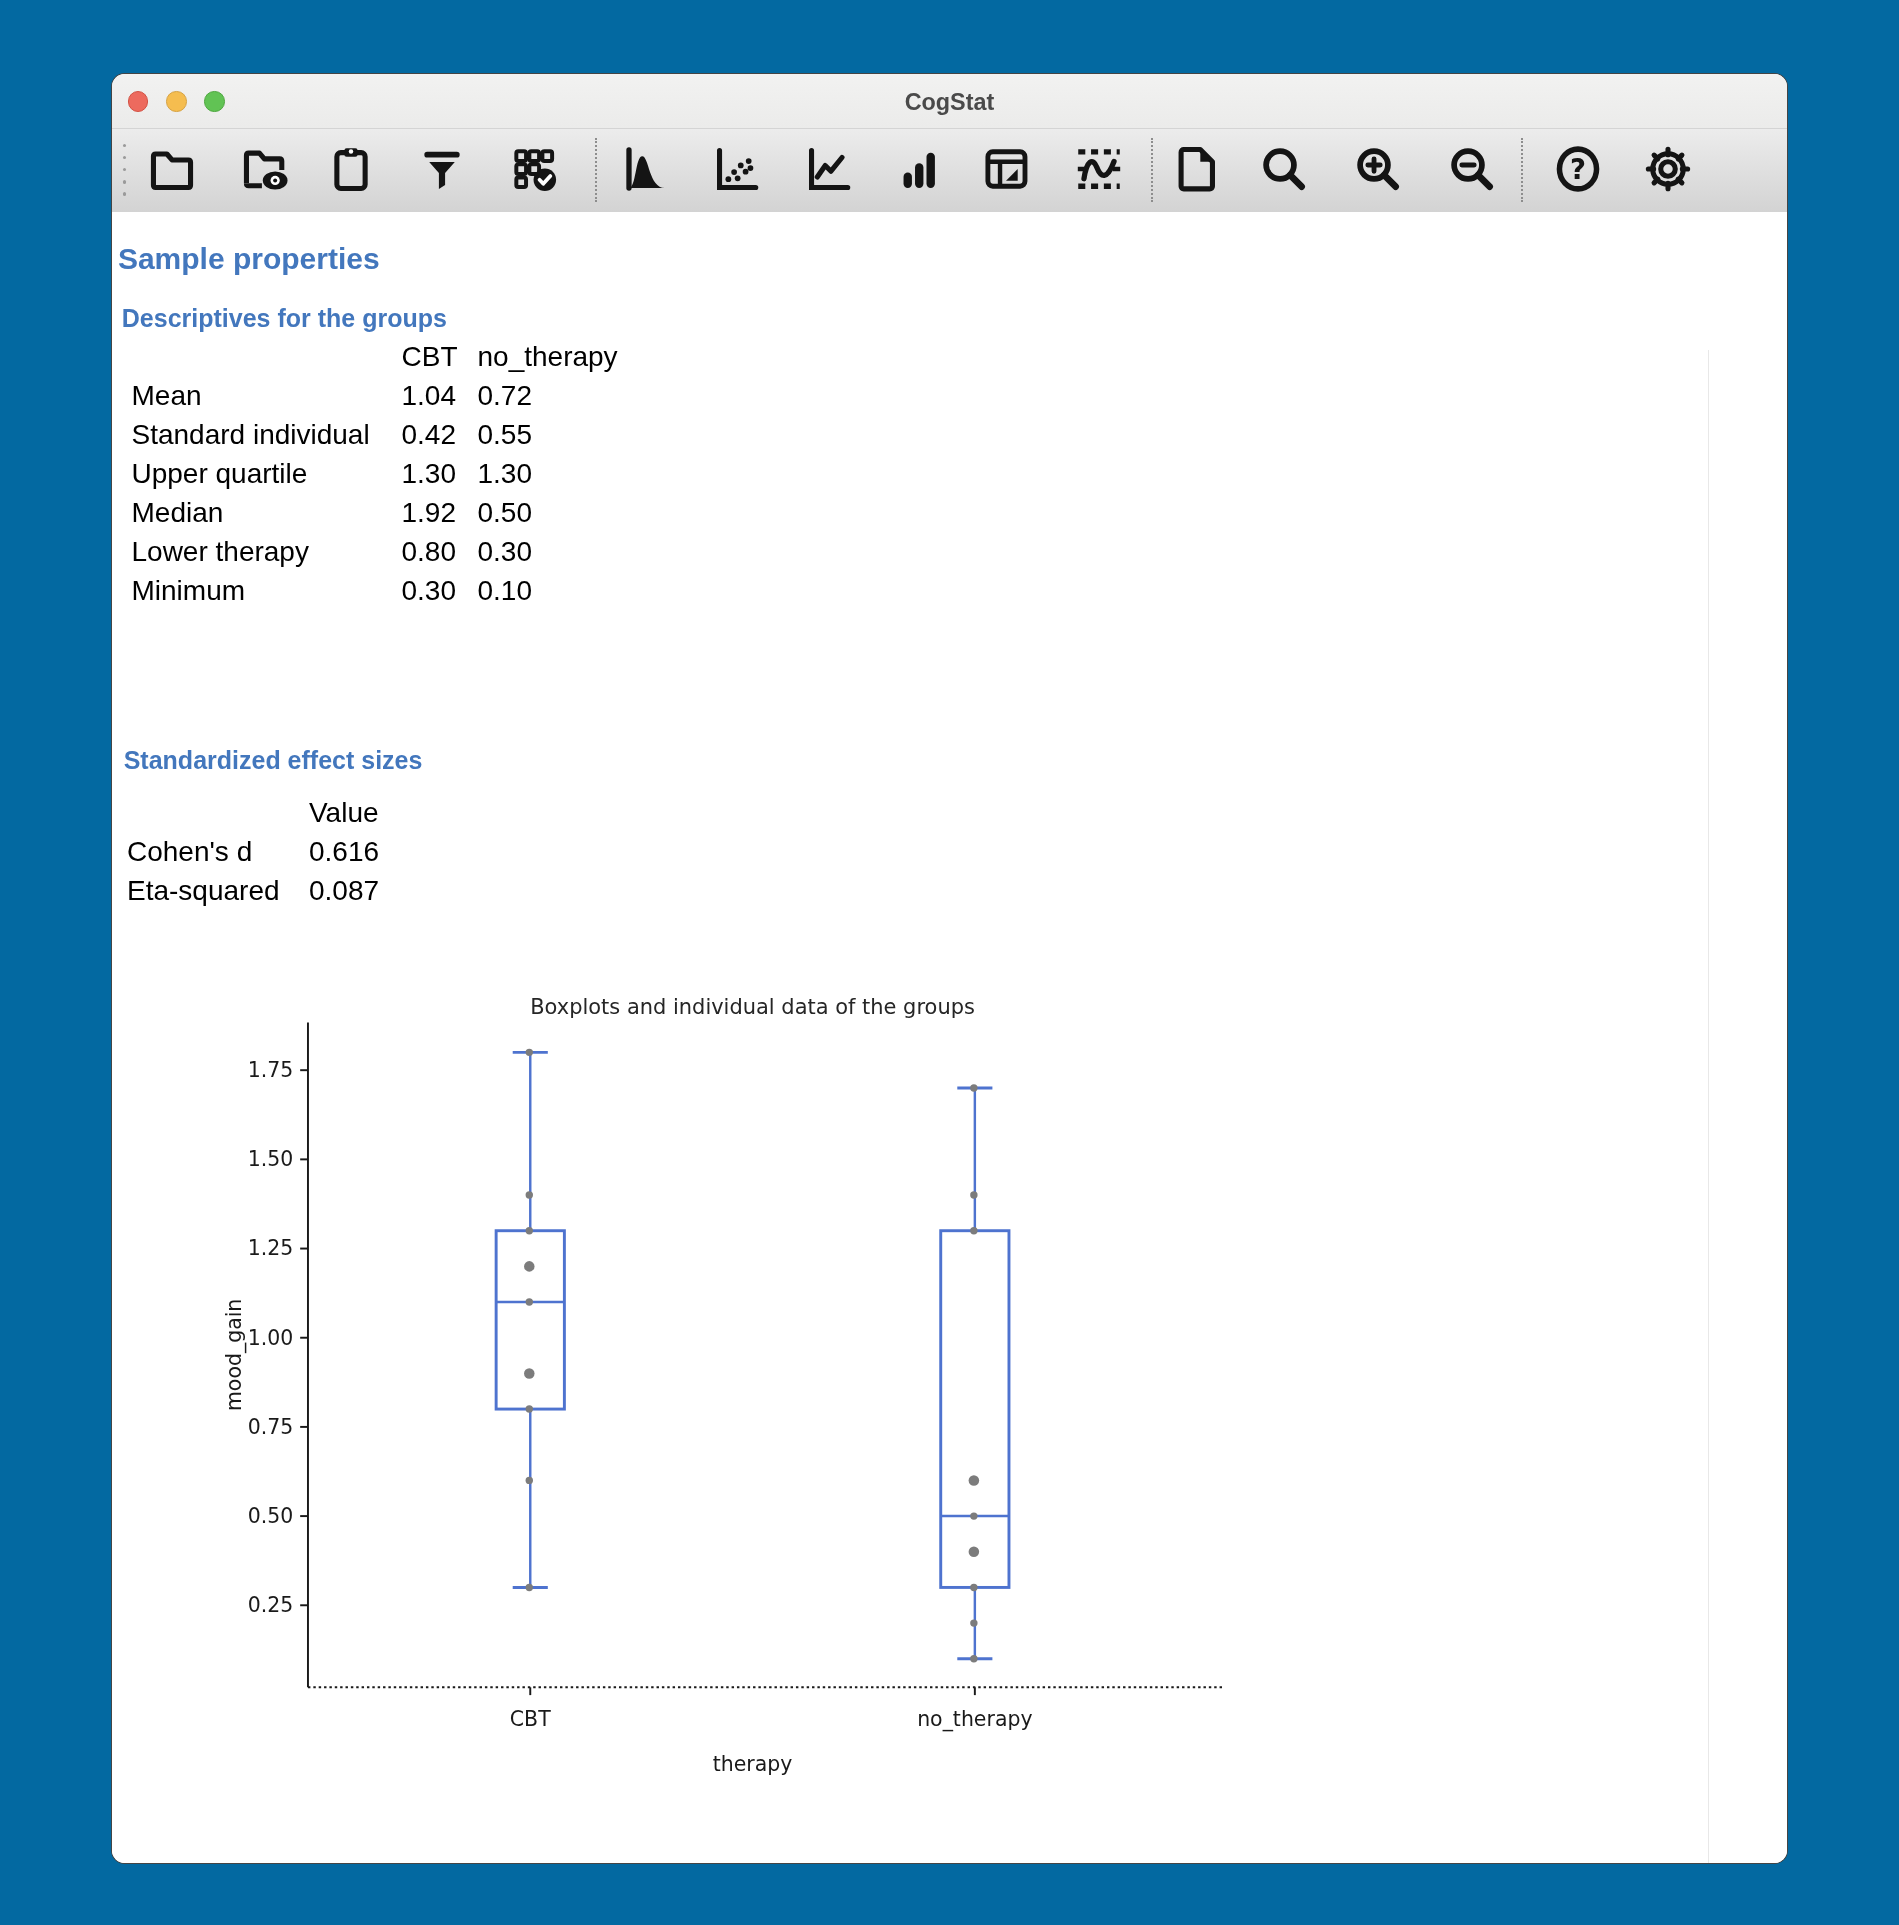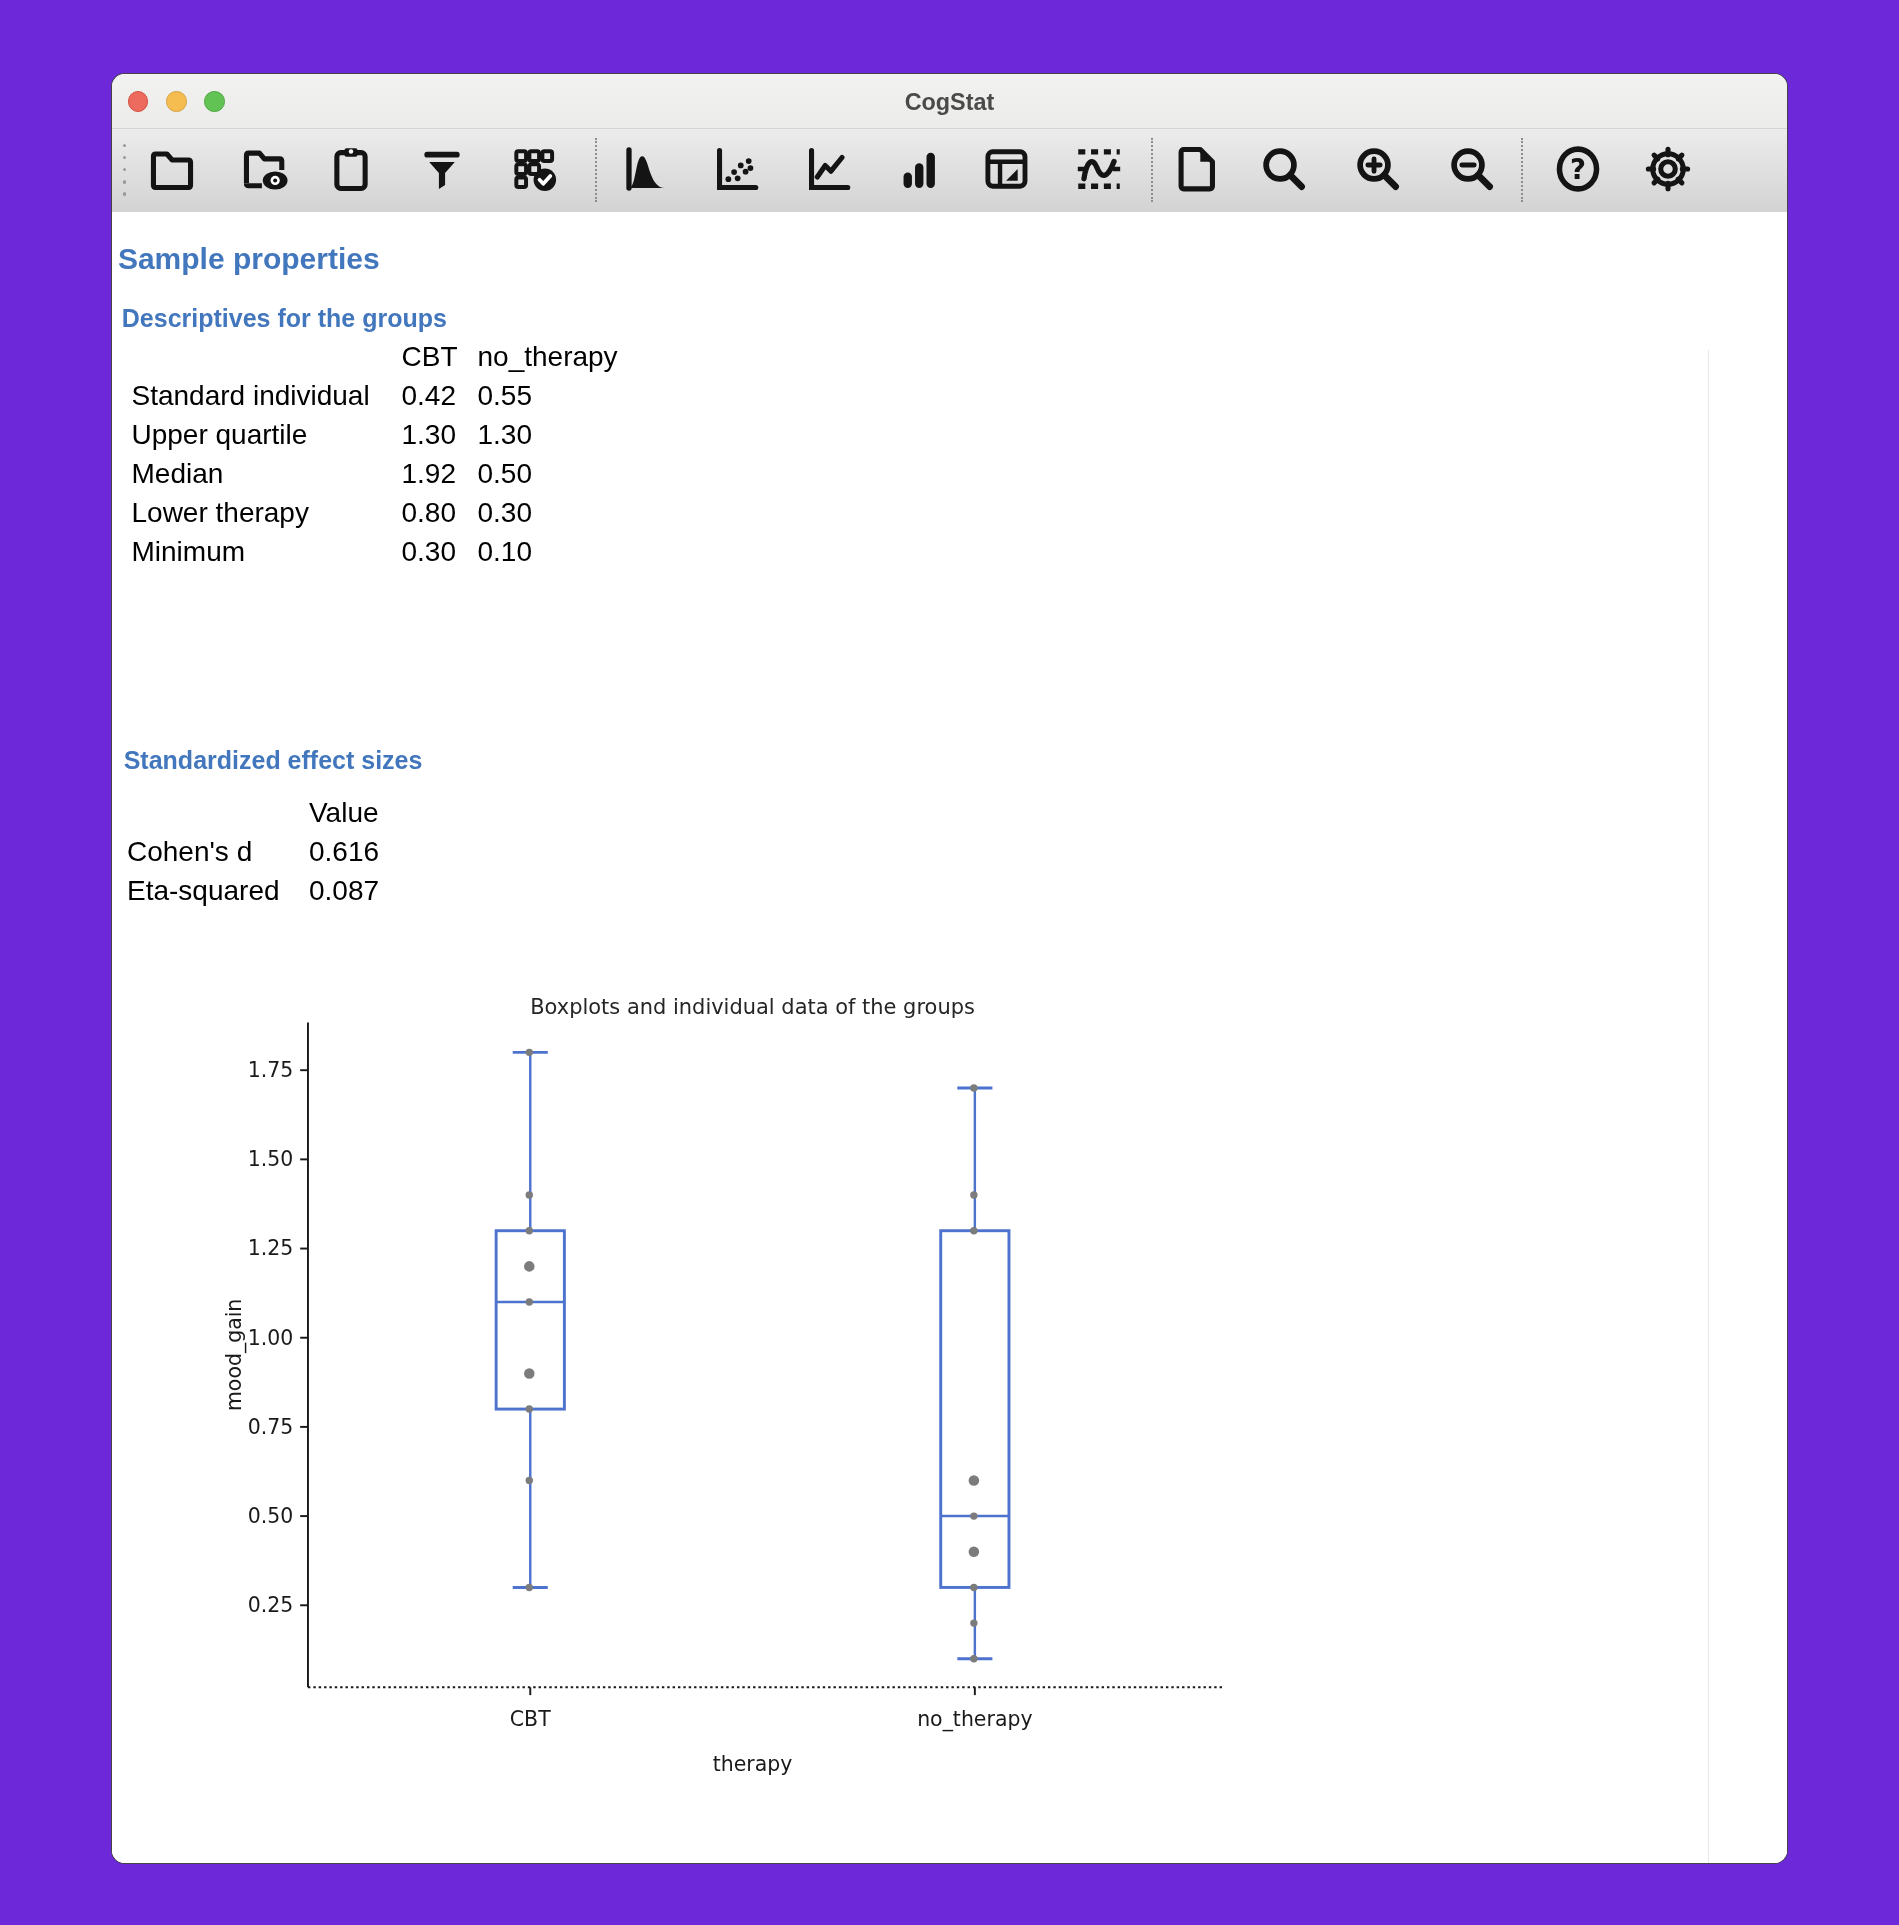--- a/index.html
+++ b/index.html
@@ -1,16 +1,16 @@
 <!DOCTYPE html>
 <html><head>
 <meta charset="utf-8">
 <style>
   html,body{margin:0;padding:0;background:#000;}
-  .stage{position:relative;width:1900px;height:1925px;background:#6d28d9;overflow:hidden;
+  .stage{position:relative;width:1900px;height:1925px;background:#0369a1;overflow:hidden;
          font-family:"Liberation Sans",sans-serif;}
   .window{position:absolute;left:112px;top:74px;width:1675px;height:1789px;
           background:#fff;border-radius:12.7px;overflow:hidden;
           box-shadow:0 0 0 1px #454545;}
   
   .titlebar{position:absolute;left:0;top:0;width:100%;height:54px;
             background:linear-gradient(#f2f2f1,#ebebea);border-bottom:1px solid #d4d4d4;}
   .tl{position:absolute;top:17px;width:18.5px;height:18.5px;border-radius:50%;}
   .tl.red{left:15.6px;background:#ed6a5e;border:1px solid #d35244;}
   .tl.yellow{left:54px;background:#f5bd4f;border:1px solid #d6a243;}
@@ -225,20 +225,25 @@
 
     <div class="content">
       <div class="h1">Sample properties</div>
 
       <div class="h2 desc">Descriptives for the groups</div>
       <div class="stat-table desc-t" id="desc-table">
           <div class="row">
             <span class="c-label"></span>
             <span class="c-v1">CBT</span>
             <span class="c-v2">no_therapy</span>
+          </div>
+          <div class="row">
+            <span class="c-label">Mean</span>
+            <span class="c-v1">1.04</span>
+            <span class="c-v2">0.72</span>
           </div>
           <div class="row">
             <span class="c-label">Standard individual</span>
             <span class="c-v1">0.42</span>
             <span class="c-v2">0.55</span>
           </div>
           <div class="row">
             <span class="c-label">Upper quartile</span>
             <span class="c-v1">1.30</span>
             <span class="c-v2">1.30</span>

